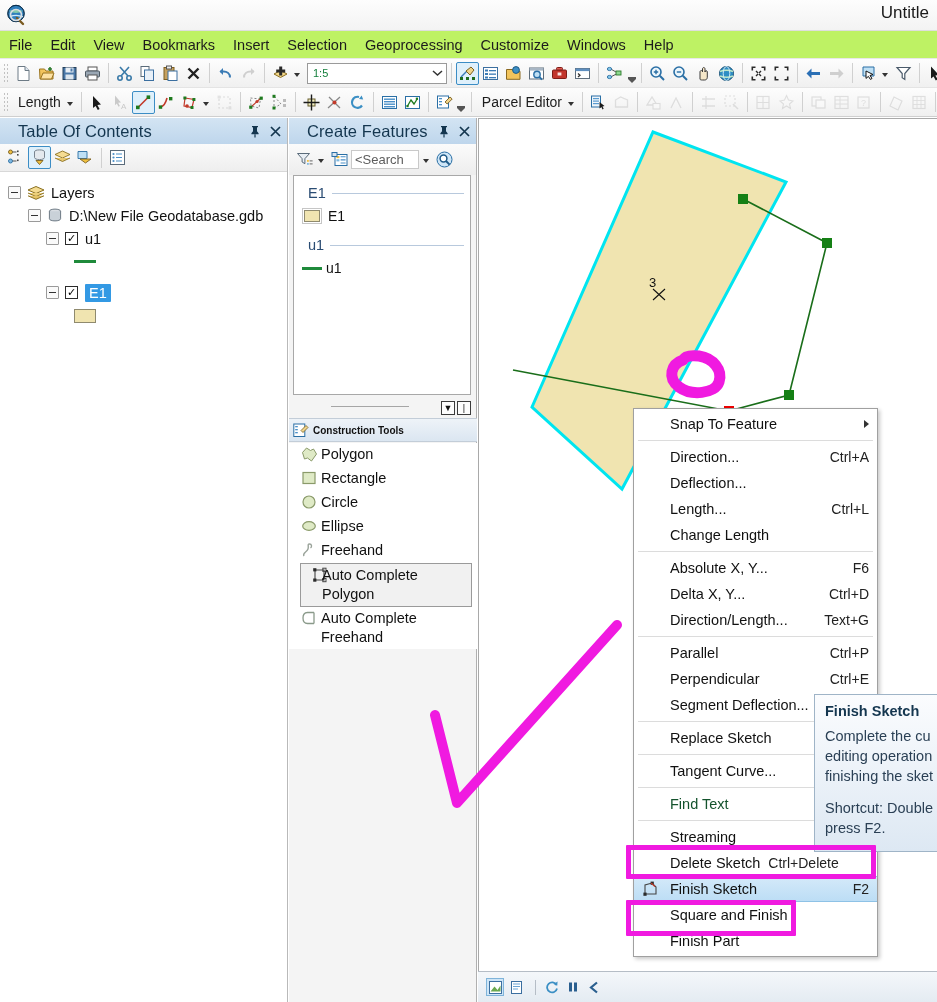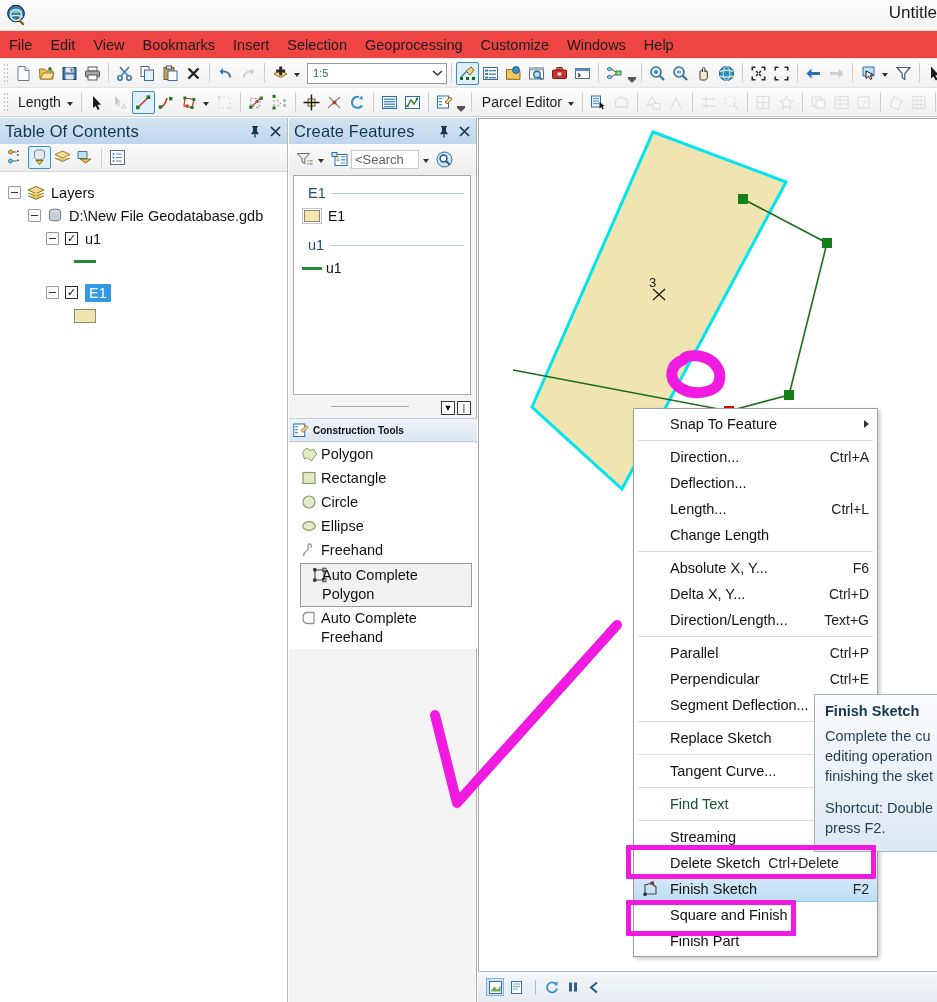--- a/index.html
+++ b/index.html
@@ -21,28 +21,28 @@
     position: absolute; left: 0; top: 0; width: 937px; height: 31px;
     background: linear-gradient(#fdfdfd, #f3f3f3);
     border-bottom: 1px solid #dedede;
     display: flex; align-items: center;
   }
   .app-logo {
     margin-left: 4px; width: 26px; height: 26px;
     display: flex; align-items: center; justify-content: center;
   }
   .title-text {
-    position: absolute; right: 0; top: 3px;
+    position: absolute; right: 8px; top: 3px;
     font-size: 17px; color: #1a1a1a; white-space: nowrap;
   }
 
   
   .menubar {
     position: absolute; left: 0; top: 31px; width: 937px; height: 28px;
-    background: #ef4444;
+    background: #bef264;
     display: flex; align-items: center;
     border-bottom: 1px solid #e8e8e8;
   }
   .menu-item {
     font-size: 14.5px; color: #1c1c1c;
     padding: 3px 9px; white-space: nowrap; cursor: default;
   }
 
   
   .toolbar-row {
@@ -108,21 +108,21 @@
   }
 
   
   .panel-toc {
     position: absolute; left: 0; top: 118px; width: 288px; height: 884px;
     background: #ffffff; border-right: 1px solid #b9b9b9;
   }
   .panel-header {
     height: 26px; display: flex; align-items: center;
     background: linear-gradient(#d3e4f3, #bed6ec);
-    padding-left: 5px;
+    padding-left: 18px;
   }
   .panel-title {
     font-size: 16.5px; color: #14364f; flex: 1; letter-spacing: .1px;
   }
   .panel-btn {
     width: 16px; height: 16px; margin-right: 4px;
     display: flex; align-items: center; justify-content: center;
     font-size: 13px; color: #14364f;
   }
   .toc-toolbar {

